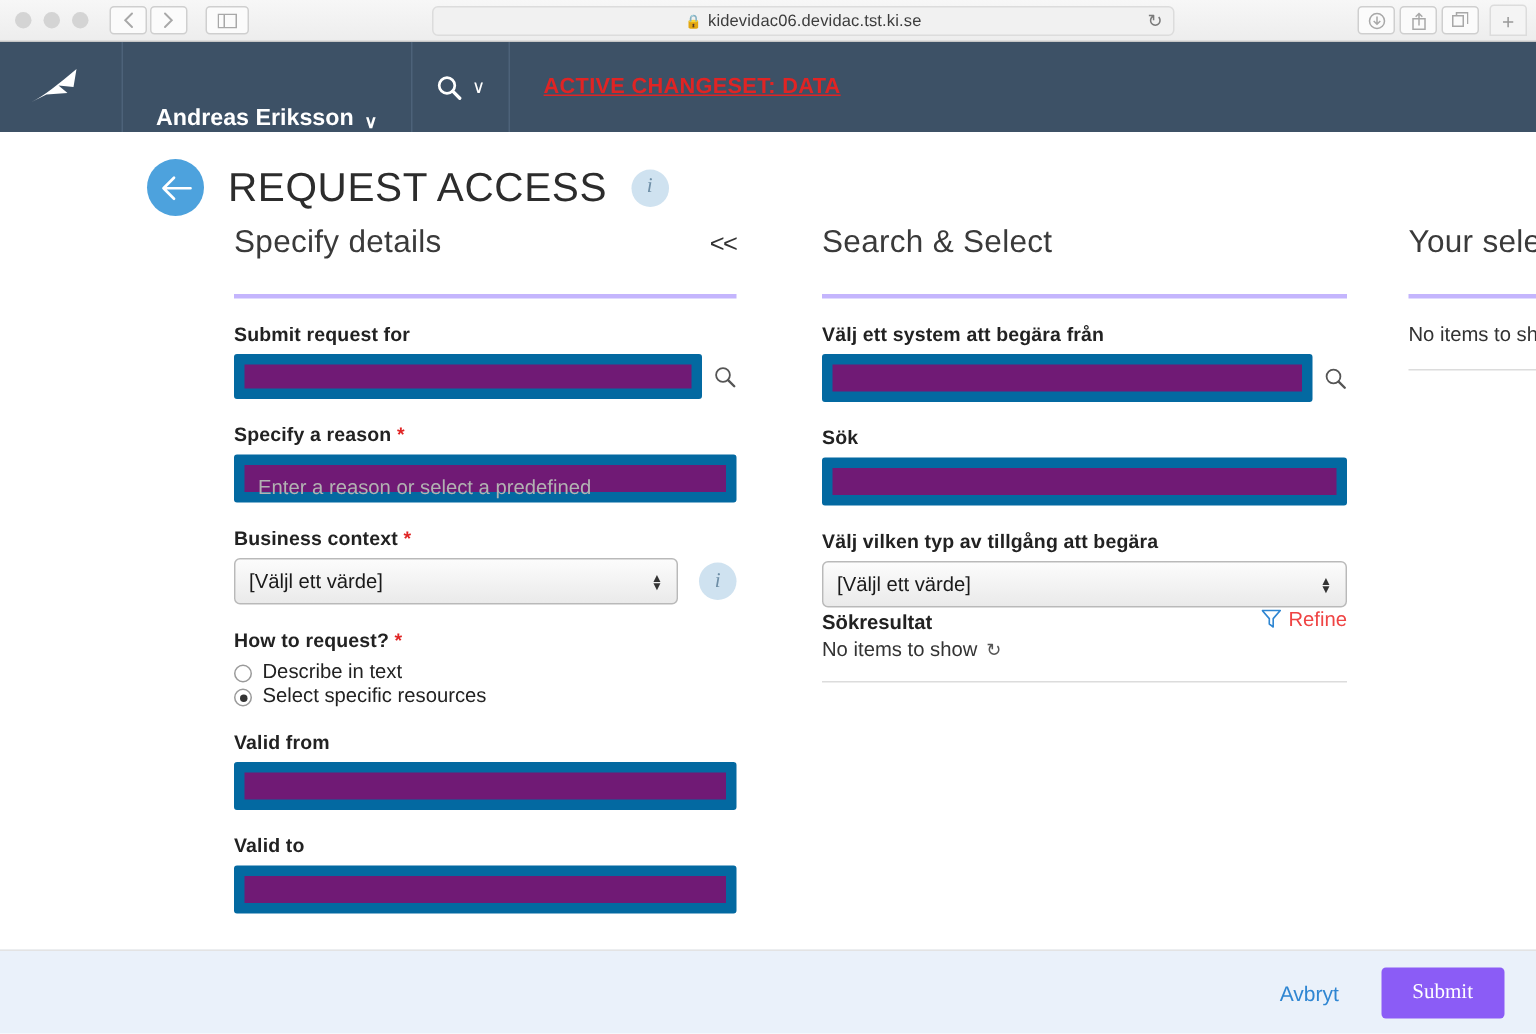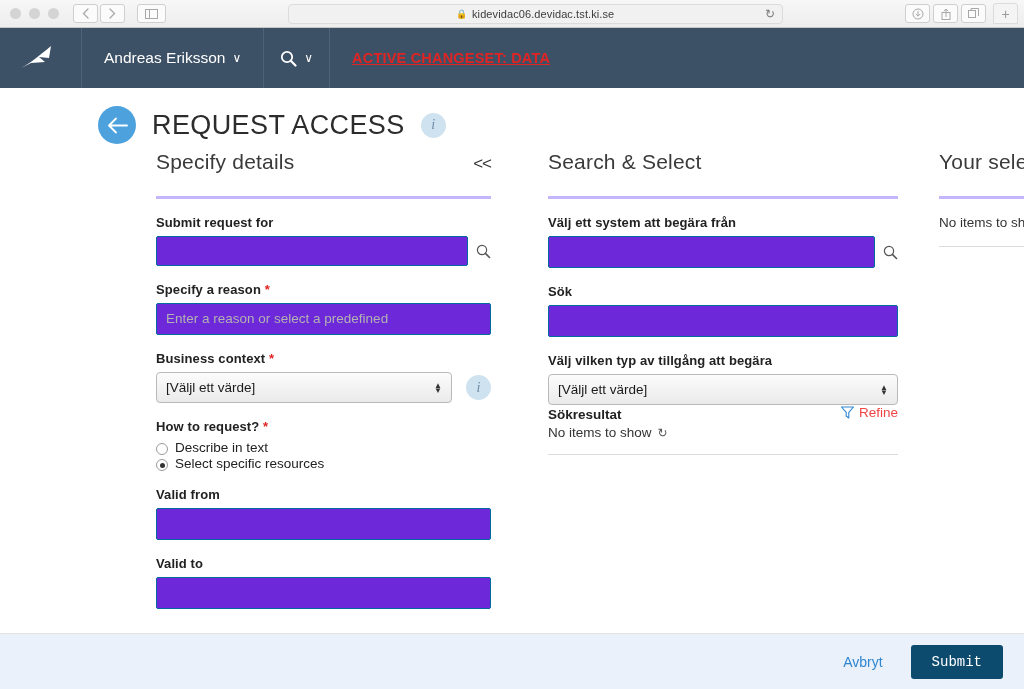--- a/index.html
+++ b/index.html
@@ -59,24 +59,25 @@
     position: absolute; top: 28px; left: 0;
     width: 1024px; height: 60px;
     background: #3d5166;
     display: flex; align-items: stretch;
   }
   .hdr-logo {
     width: 82px; display: flex; align-items: center; justify-content: center;
     border-right: 1px solid #4d6279;
   }
   .hdr-user {
-    display: flex; align-items: center; padding: 0 22px;
+    display: flex; align-items: flex-end; padding: 0 22px;
     color: #ffffff; font-size: 15.5px;
     border-right: 1px solid #4d6279;
     gap: 7px;
+    font-weight: bold;
   }
   .hdr-search {
     display: flex; align-items: center; padding: 0 16px; gap: 7px;
     border-right: 1px solid #4d6279;
   }
   .hdr-changeset {
     display: flex; align-items: center; padding: 0 22px;
     color: #e02424; font-size: 14.5px; font-weight: bold;
     text-decoration: underline; letter-spacing: 0.2px;
   }
@@ -139,21 +140,21 @@
   .collapse-btn { font-size: 17px; color: #333; letter-spacing: -1px; }
 
   .field { margin-top: 16px; }
   .field-label {
     font-size: 13px; font-weight: bold; color: #222; margin-bottom: 6px;
     letter-spacing: 0.1px;
   }
   .req { color: #e02424; font-weight: bold; }
 
   .input-box {
-    height: 30px; border: 1px solid #0369a1; background: #6d28d9; border-radius: 2px;
+    height: 30px; border: 7px solid #0369a1; background: #701a75; border-radius: 2px;
     width: 100%;
   }
   .input-box.tall { height: 32px; }
   .input-row { display: flex; align-items: center; gap: 8px; }
   .input-row .input-box { flex: 1; }
   .placeholder {
     color: #b2b2b2; font-size: 13.5px; padding: 7px 9px;
   }
 
   select.styled, .select-box {
@@ -212,23 +213,23 @@
     background: #eaf1fa;
     border-top: 1px solid #e3e3e3;
     display: flex; align-items: center; justify-content: flex-end;
     gap: 22px; padding-right: 21px;
   }
   .btn-cancel {
     font-size: 14px; color: #2f86d2; background: none; border: none;
     font-family: "Liberation Sans", sans-serif;
   }
   .btn-submit {
-    background: #0c4a6e; color: #ffffff; font-size: 14px;
+    background: #8b5cf6; color: #ffffff; font-size: 14px;
     border: none; border-radius: 3px; padding: 9px 21px;
-    font-family: Liberation Mono, monospace;
+    font-family: Liberation Serif, serif;
   }
 </style>
 </head>
 <body>
 
 <div class="browser-chrome">
   <div class="traffic-lights">
     <div class="tl-dot"></div>
     <div class="tl-dot"></div>
     <div class="tl-dot"></div>

